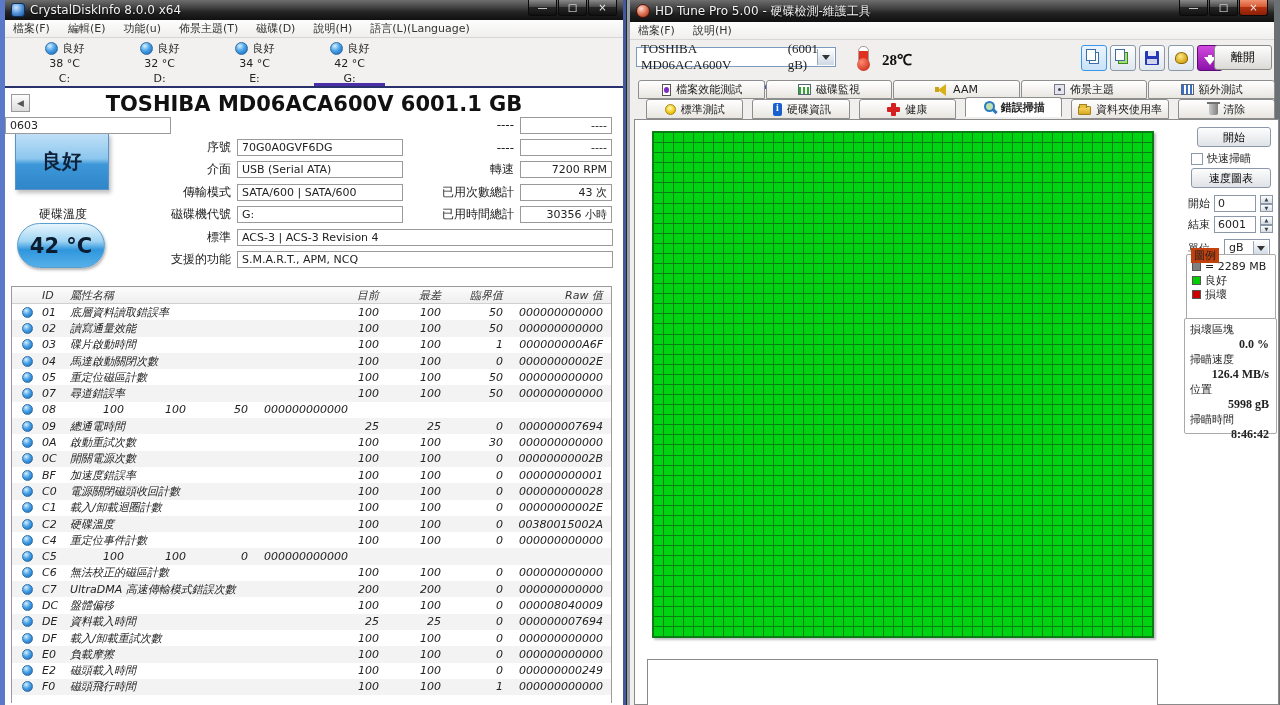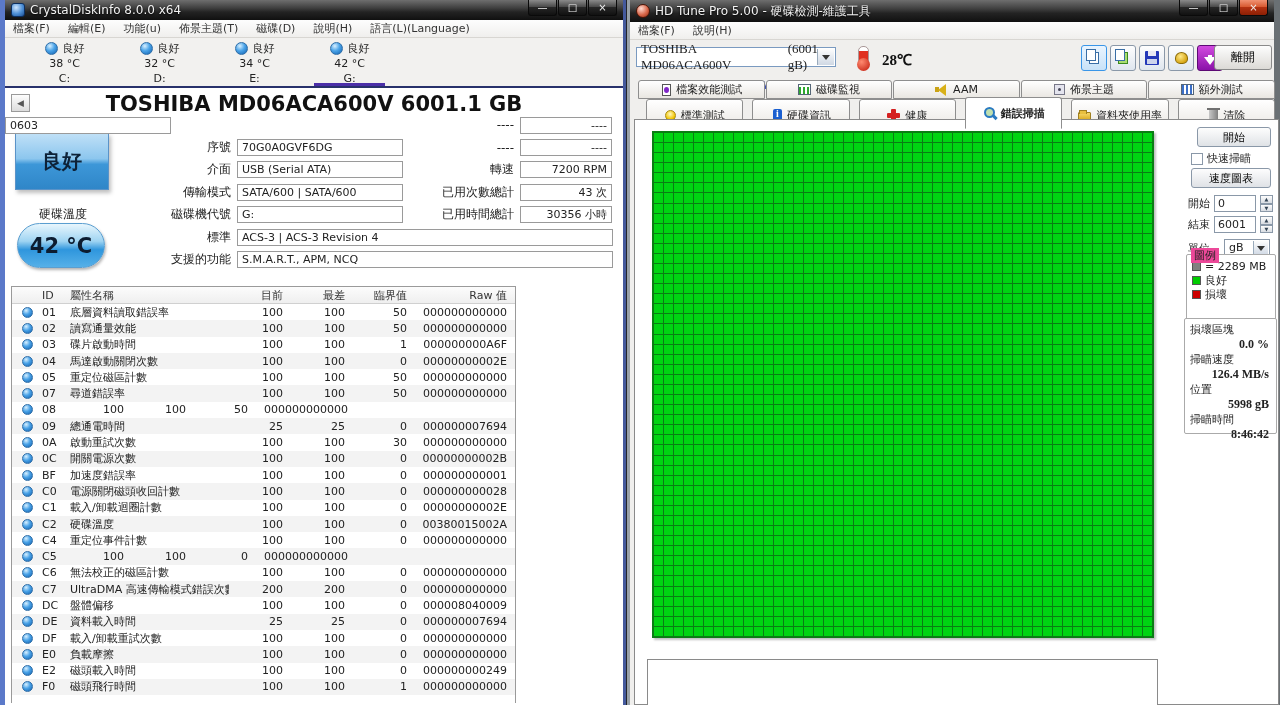--- a/index.html
+++ b/index.html
@@ -66,22 +66,22 @@
   .fields-wide { position:absolute; left:0; top:138px; width:611px; }
   .fields-right { position:absolute; left:380px; top:26px; width:230px; }
   .frow { display:flex; align-items:center; height:22.4px; }
   .flabel { width:232px; text-align:right; padding-right:6px; font-size:12px; white-space:nowrap; }
   .fields-right .flabel { width:135px; }
   .fbox { display:block; width:166px; height:17px; line-height:15px; border:1px solid #9a9a9a;
     background:#fff; padding:0 4px; font-size:11px; white-space:nowrap; overflow:hidden; }
   .fields-wide .fbox { width:376px; }
   .fbox.rbox { width:92px; text-align:right; }
 
-  .smart-table { position:absolute; left:6px; top:198px; width:505px; height:420px;
-    border:1px solid #9a9a9a; background:#fff; overflow:hidden; }
+  .smart-table { position:absolute; left:6px; top:198px; width:601px; height:420px;
+    border:1px solid #9a9a9a; background:#fff; overflow:hidden;font-style:italic; }
   .thead { display:flex; height:17px; align-items:center; background:linear-gradient(180deg,#fcfcfc,#efefef);
     border-bottom:1px solid #d0d0d0; font-size:11px; color:#333; }
   .trow { display:flex; height:16.3px; align-items:center; font-size:11px; }
   .trow:nth-child(even) { background:#f3f3f3; }
   .c-orb { width:30px; display:flex; justify-content:center; flex:none; }
   .c-id { width:28px; flex:none; }
   .c-name { flex:1; white-space:nowrap; overflow:hidden; }
   .c-num { width:62px; text-align:right; padding-right:8px; flex:none; }
   .c-raw { width:100px; text-align:right; padding-right:8px; flex:none; }
 
@@ -128,21 +128,21 @@
   .serial-row { position:relative; height:15px; background:#f0efed; }
   .hash { position:absolute; left:28px; top:0; color:#3949ab; font-family:"Liberation Serif", serif; font-weight:bold; }
   .serial { position:absolute; left:73px; top:0; color:#3f51b5; font-family:"Liberation Serif", serif;
     font-weight:bold; font-size:12px; letter-spacing:1px; }
 
   .tabs { position:absolute; left:8px; top:80px; width:638px; }
   .tabrow { display:flex; }
   .tab { flex:1; height:19px; display:flex; align-items:center; justify-content:center; gap:5px;
     border:1px solid #8e8e8e; border-radius:3px 3px 0 0; margin-right:1px; cursor:pointer;
     background:linear-gradient(180deg,#ffffff,#e9e6e1); white-space:nowrap; font-size:11px; }
-  .tabrow.bottom .tab { height:32px;margin-left:8px; }
+  .tabrow.bottom .tab { height:20px;margin-left:8px; }
   .tab.active { background:#fff; height:22px; margin-top:-2px; border-bottom:1px solid #fff; z-index:3; position:relative; font-weight:bold; }
 
   .panel { position:absolute; left:4px; top:119px; width:645px; height:586px;
     background:#fff; border:1px solid #8a8a8a; z-index:1; }
 
   .scan-grid { position:absolute; left:17px; top:11px; width:502px; height:507px;
     display:grid; gap:1px; padding:1px; box-shadow:2px 2px 2px rgba(0,0,0,.25); }
   .scan-grid .cell { width:auto; height:auto; }
 
   .side-btn { position:absolute; height:20px; border:1px solid #8a98a8; border-radius:3px;
@@ -158,21 +158,21 @@
   .spin-field { width:42px; height:17px; border:1px solid #8a98a8; background:#fff; padding:1px 3px; }
   .spinner { width:13px; height:17px; display:flex; flex-direction:column; }
   .sarr { flex:1; border:1px solid #8a98a8; background:linear-gradient(180deg,#fdfdfd,#d8dce2);
     font-size:5px; line-height:6px; text-align:center; color:#345; cursor:pointer; }
   .unit-row { position:absolute; left:553px; top:119px; display:flex; align-items:center; gap:14px; }
   .unit-dd { position:relative; width:46px; height:18px; border:1px solid #8a98a8; background:#fff;
     padding:1px 4px; cursor:pointer; }
   .unit-dd .combo-arrow { width:15px; }
   .groupbox { position:absolute; border:1px solid #aaa; border-radius:2px; background:#fff; }
   .legend-box { left:551px; top:134px; width:90px; height:66px; padding:4px 5px 0 5px; }
-  .gb-title { position:absolute; top:-7px; left:4px; background:#ec4899; padding:0 3px; font-size:11px; }
+  .gb-title { position:absolute; top:-7px; left:4px; background:#c2410c; padding:0 3px; font-size:11px; }
   .legend-row { display:flex; align-items:center; gap:4px; height:14px; }
   .lg-sq { width:9px; height:9px; border:1px solid #555; flex:none; }
   .lg-label { font-size:11px; white-space:nowrap; }
   .stats-box { left:549px; top:198px; width:93px; height:116px; padding:3px 5px; }
   .stat-label { font-size:11px; }
   .stat-value { text-align:right; font-family:"Liberation Serif", serif; font-weight:bold; font-size:12px; padding-right:2px; }
   .bottom-box { position:absolute; left:12px; top:539px; width:511px; height:60px;
     background:#fff; border:1px solid #8a8a8a; }
 
   

